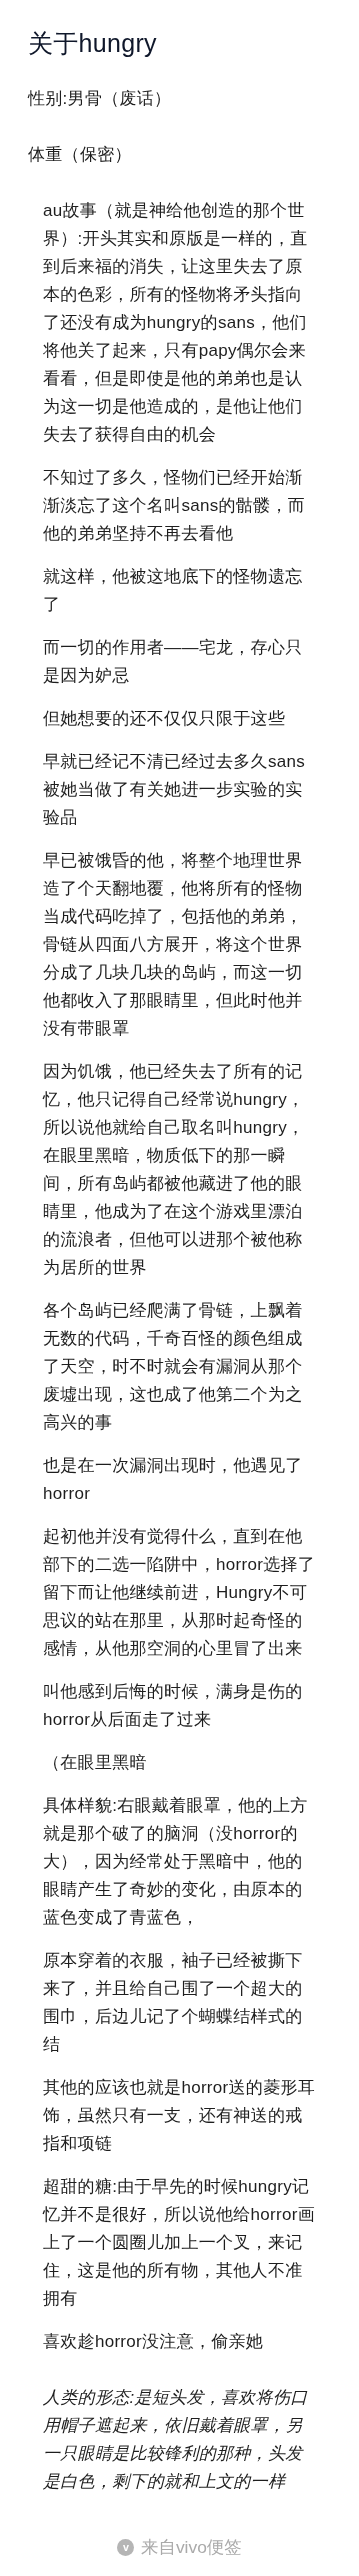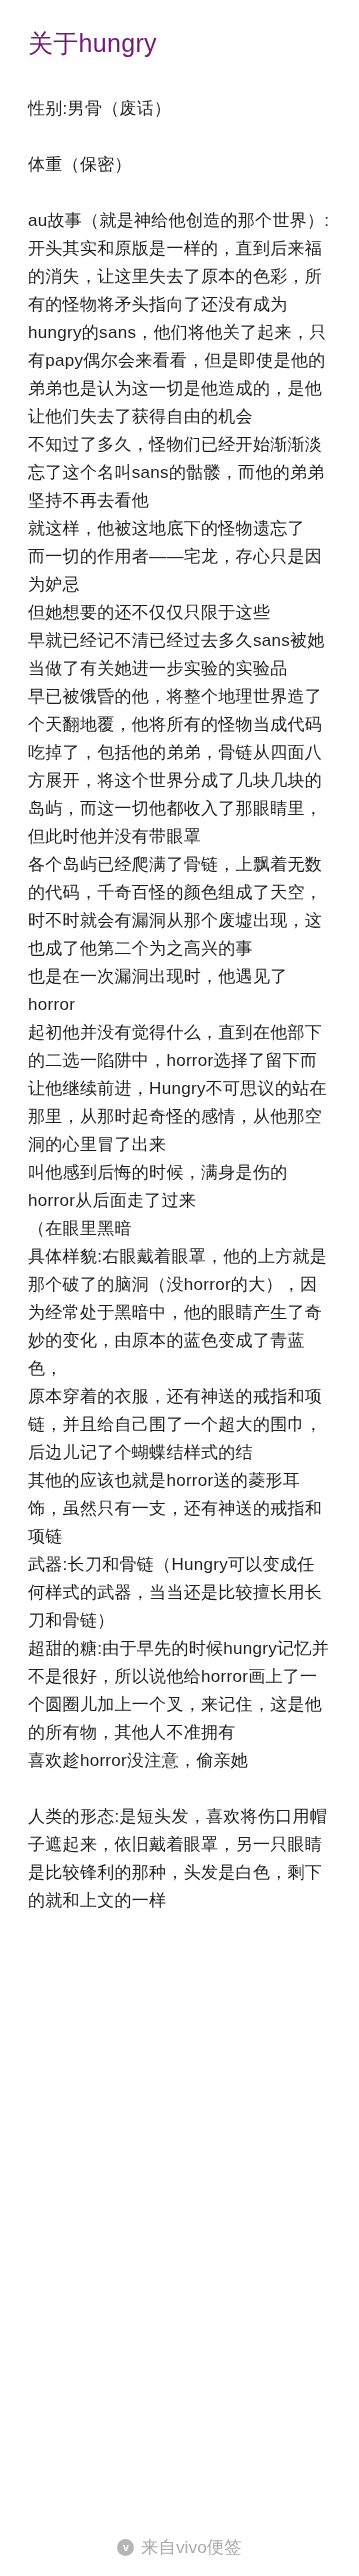--- a/index.html
+++ b/index.html
@@ -14,41 +14,42 @@
     margin: 0 auto;
     background: #ffffff;
     overflow: hidden;
     font-family: "Liberation Sans", sans-serif;
     color: #1e1e1e;
   }
   .content {
     padding: 28px 28px 0 28px;
   }
   .note-title {
-    margin: 0 0 36px 0;
+    margin: 0 0 26px 0;
     font-size: 25px;
     line-height: 31px;
     font-weight: 500;
-    color: #701a75;
+    color: #0f172a;
     letter-spacing: 0.3px;
   }
   .field {
     font-size: 17px;
     line-height: 28px;
     margin: 0 0 28px 0;
     letter-spacing: 0.3px;
   }
   .story p {
-    margin: 0;
+    margin: 15px;
     font-size: 17px;
     line-height: 28px;
     letter-spacing: 0.3px;
   }
   .human-form {
     margin-top: 28px !important;
+    font-style: italic;
   }
   .footer {
     position: absolute;
     left: 0;
     right: 0;
     bottom: 19px;
     display: flex;
     align-items: center;
     justify-content: center;
     gap: 6.7px;
@@ -84,29 +85,29 @@
     </div>
 
     <div class="story">
       <p>au故事（就是神给他创造的那个世界）:开头其实和原版是一样的，直到后来福的消失，让这里失去了原本的色彩，所有的怪物将矛头指向了还没有成为hungry的sans，他们将他关了起来，只有papy偶尔会来看看，但是即使是他的弟弟也是认为这一切是他造成的，是他让他们失去了获得自由的机会</p>
       <p>不知过了多久，怪物们已经开始渐渐淡忘了这个名叫sans的骷髅，而他的弟弟坚持不再去看他</p>
       <p>就这样，他被这地底下的怪物遗忘了</p>
       <p>而一切的作用者——宅龙，存心只是因为妒忌</p>
       <p>但她想要的还不仅仅只限于这些</p>
       <p>早就已经记不清已经过去多久sans被她当做了有关她进一步实验的实验品</p>
       <p>早已被饿昏的他，将整个地理世界造了个天翻地覆，他将所有的怪物当成代码吃掉了，包括他的弟弟，骨链从四面八方展开，将这个世界分成了几块几块的岛屿，而这一切他都收入了那眼睛里，但此时他并没有带眼罩</p>
+      <p>因为饥饿，他已经失去了所有的记忆，他只记得自己经常说hungry，所以说他就给自己取名叫hungry，在眼里黑暗，物质低下的那一瞬间，所有岛屿都被他藏进了他的眼睛里，他成为了在这个游戏里漂泊的流浪者，但他可以进那个被他称为居所的世界</p>
       <p>各个岛屿已经爬满了骨链，上飘着无数的代码，千奇百怪的颜色组成了天空，时不时就会有漏洞从那个废墟出现，这也成了他第二个为之高兴的事</p>
       <p>也是在一次漏洞出现时，他遇见了horror</p>
       <p>起初他并没有觉得什么，直到在他部下的二选一陷阱中，horror选择了留下而让他继续前进，Hungry不可思议的站在那里，从那时起奇怪的感情，从他那空洞的心里冒了出来</p>
       <p>叫他感到后悔的时候，满身是伤的horror从后面走了过来</p>
       <p>（在眼里黑暗</p>
       <p>具体样貌:右眼戴着眼罩，他的上方就是那个破了的脑洞（没horror的大），因为经常处于黑暗中，他的眼睛产生了奇妙的变化，由原本的蓝色变成了青蓝色，</p>
-      <p>原本穿着的衣服，还有神送的戒指和项链，并且给自己围了一个超大的围巾，后边儿记了个蝴蝶结样式的结</p>
+      <p>原本穿着的衣服，袖子已经被撕下来了，并且给自己围了一个超大的围巾，后边儿记了个蝴蝶结样式的结</p>
       <p>其他的应该也就是horror送的菱形耳饰，虽然只有一支，还有神送的戒指和项链</p>
-      <p>武器:长刀和骨链（Hungry可以变成任何样式的武器，当当还是比较擅长用长刀和骨链）</p>
       <p>超甜的糖:由于早先的时候hungry记忆并不是很好，所以说他给horror画上了一个圆圈儿加上一个叉，来记住，这是他的所有物，其他人不准拥有</p>
       <p>喜欢趁horror没注意，偷亲她</p>
       <p class="human-form">人类的形态:是短头发，喜欢将伤口用帽子遮起来，依旧戴着眼罩，另一只眼睛是比较锋利的那种，头发是白色，剩下的就和上文的一样</p>
     </div>
 
   </div>
 
   <div class="footer">
     <span class="badge">v</span>
     <span>来自vivo便签</span>

